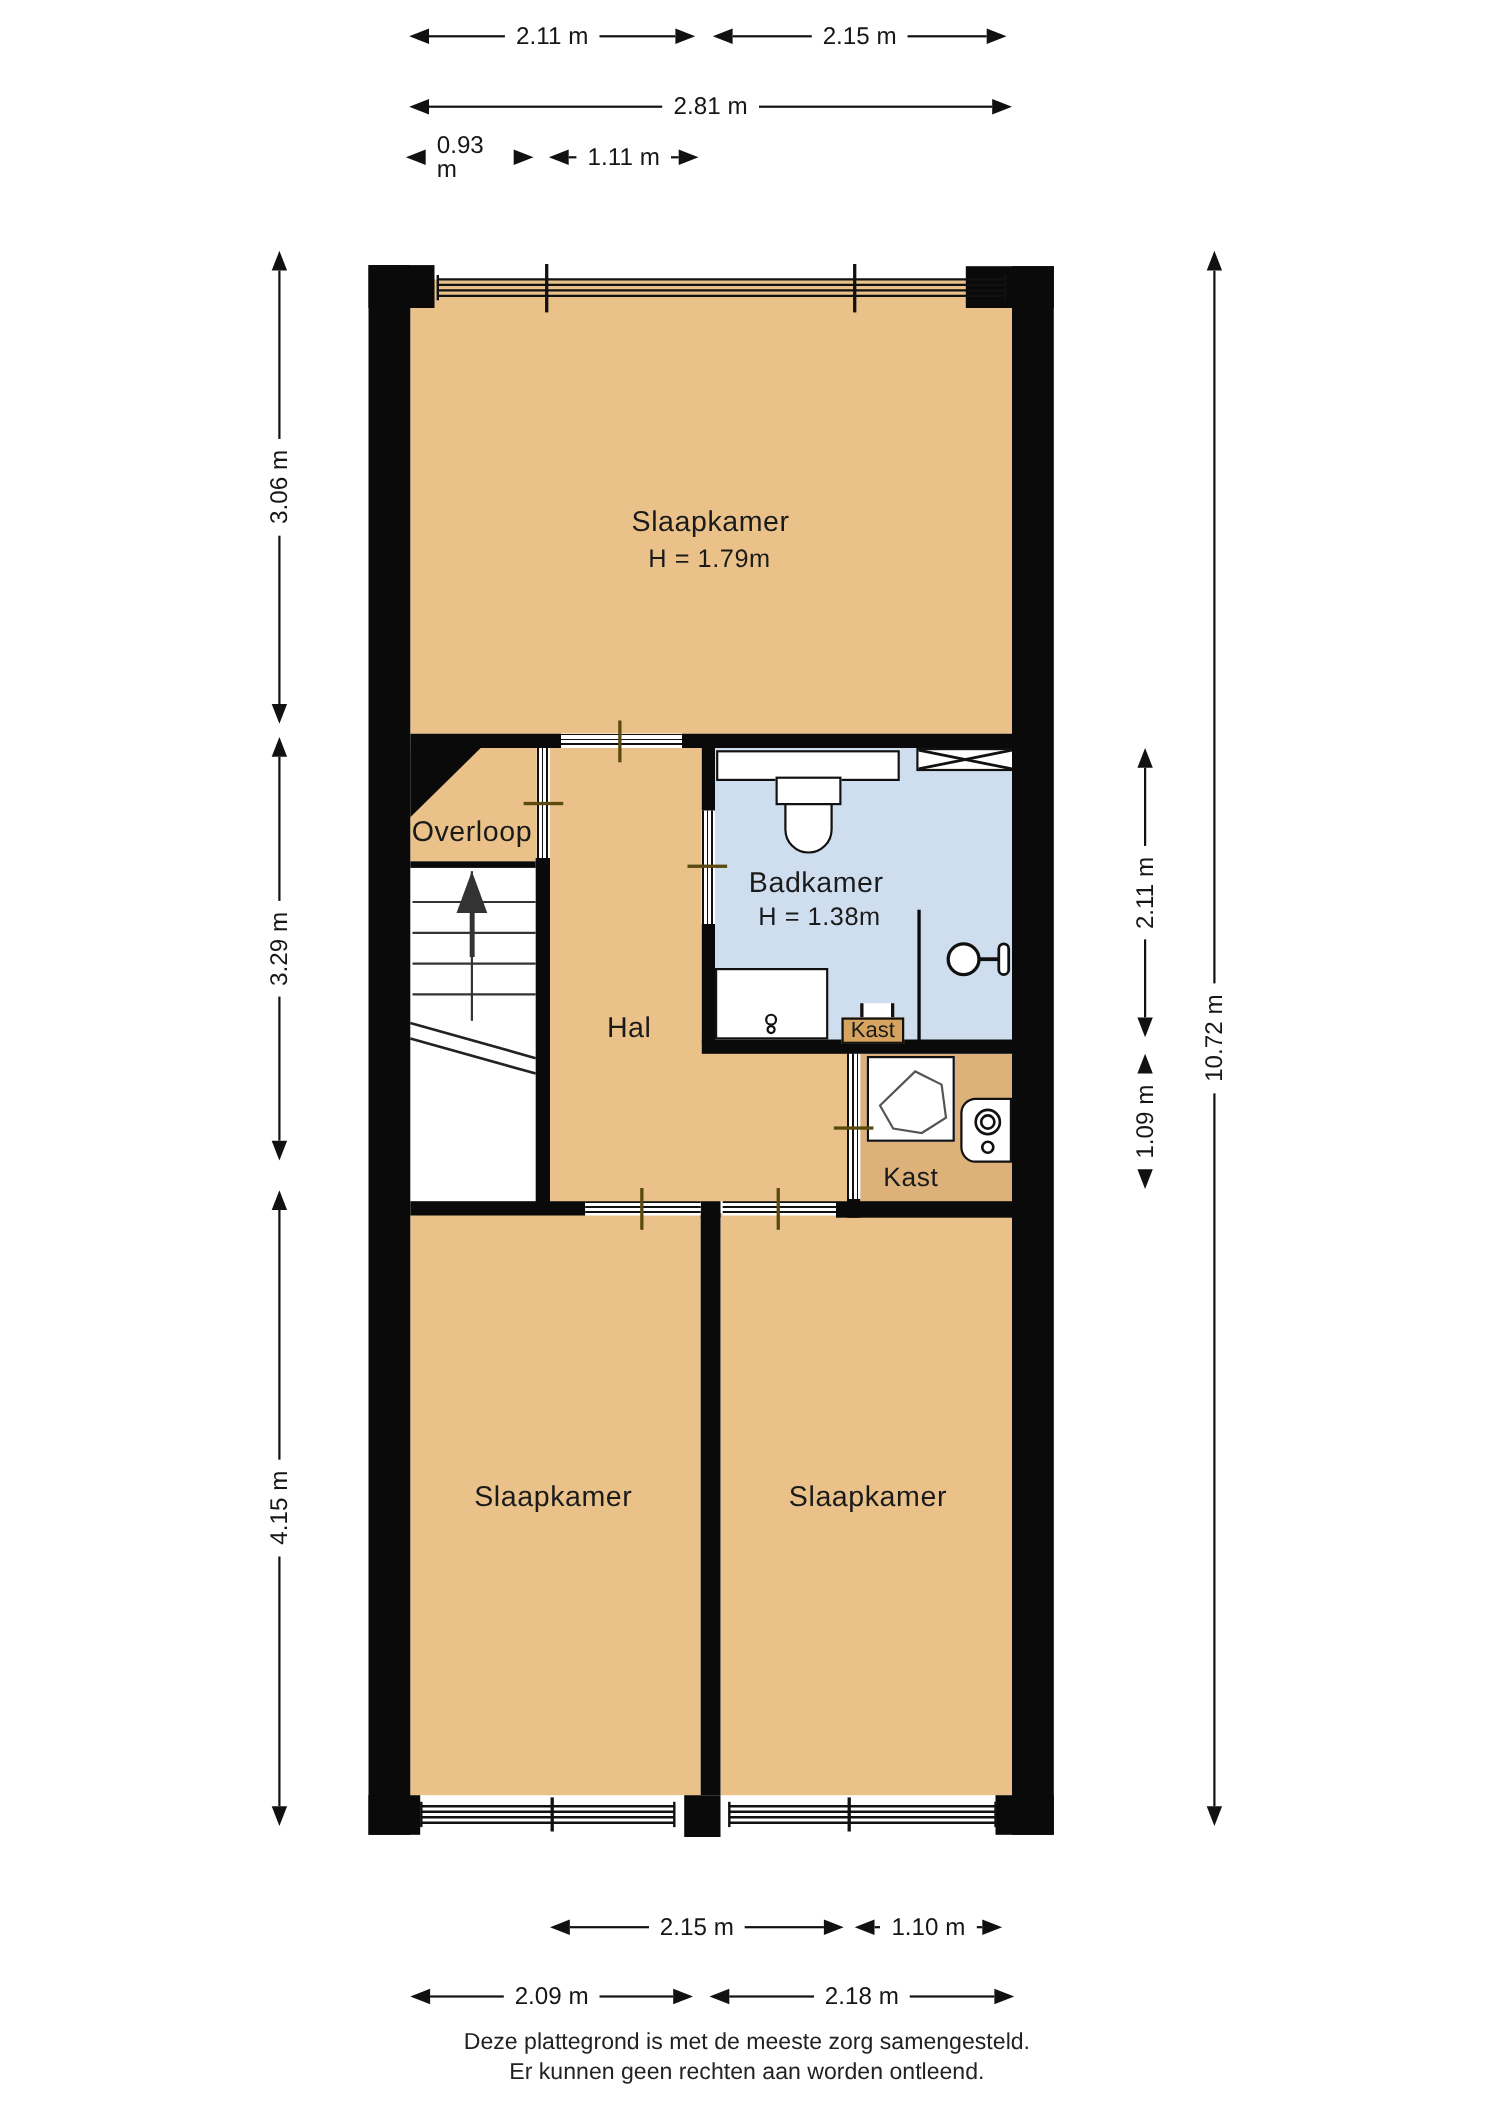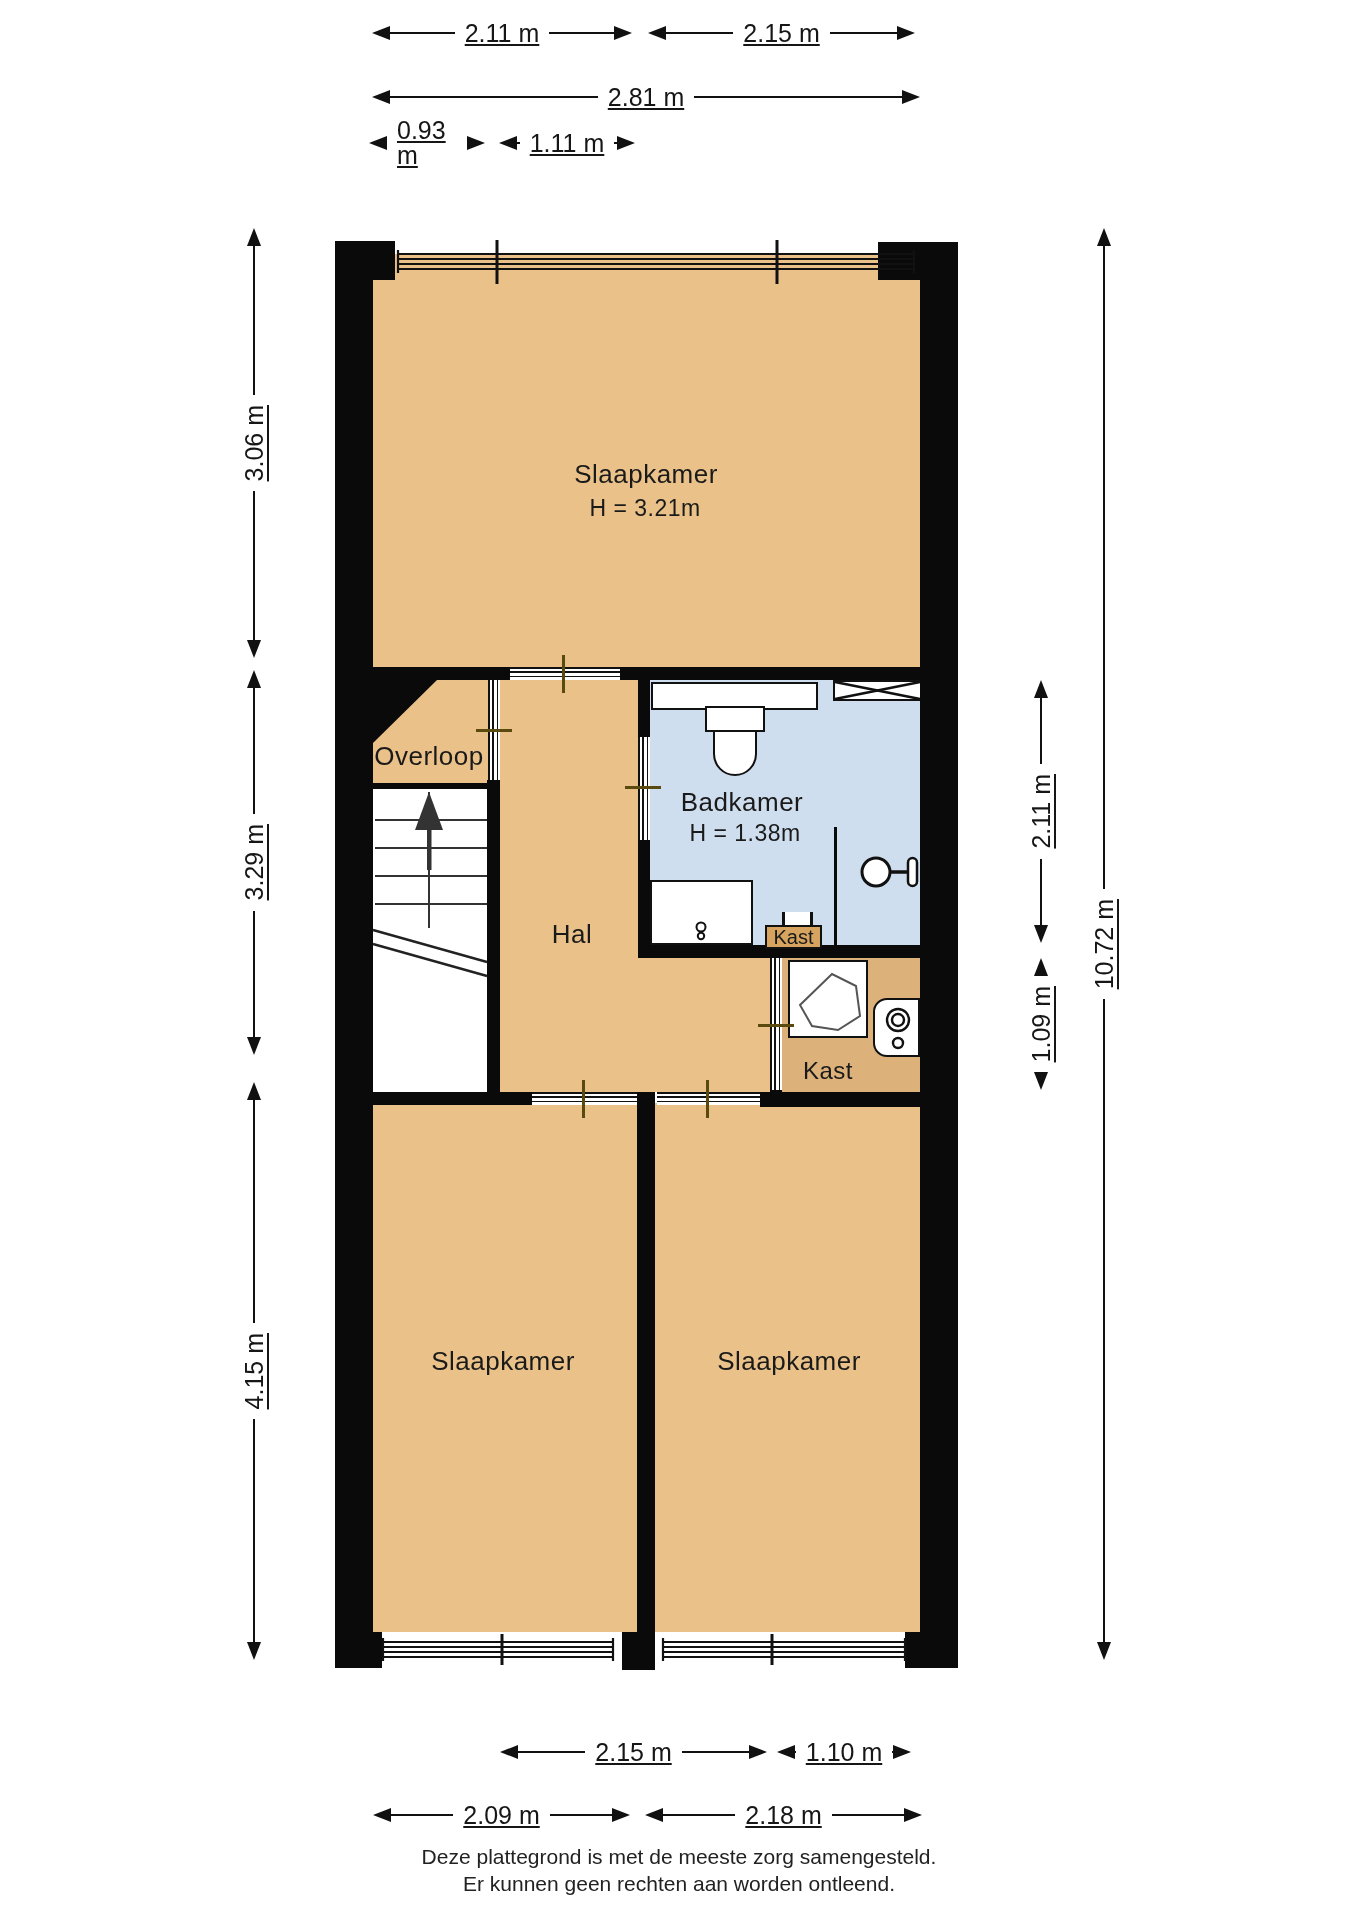--- a/index.html
+++ b/index.html
@@ -27,21 +27,21 @@
   .kast-box{position:absolute;background:var(--closet-label-fill);border:2.5px solid #111;
             box-sizing:border-box;display:flex;align-items:center;justify-content:center;
             font-size:20px;color:#1a1a1a;}
   
   .dim{position:absolute;display:flex;align-items:center;color:#161616;}
   .dim .ln{flex:1;background:var(--line);}
   .dim.h{height:24px;}
   .dim.h .ln{height:2.2px;}
   .dim.v{flex-direction:column;width:24px;}
   .dim.v .ln{width:2.2px;}
-  .dim .lbl{font-size:25px;line-height:1;text-decoration:underline;}
+  .dim .lbl{font-size:22px;line-height:1;}
   .dim.h .lbl{padding:0 10px;}
   .dim.v .lbl{writing-mode:vertical-rl;transform:rotate(180deg);padding:10px 0;}
   .ah{width:0;height:0;flex:none;}
   .ah.l{border-top:7px solid transparent;border-bottom:7px solid transparent;border-right:18px solid #111;}
   .ah.r{border-top:7px solid transparent;border-bottom:7px solid transparent;border-left:18px solid #111;}
   .ah.u{border-left:7px solid transparent;border-right:7px solid transparent;border-bottom:18px solid #111;}
   .ah.d{border-left:7px solid transparent;border-right:7px solid transparent;border-top:18px solid #111;}
   .footer{position:absolute;left:0;width:1358px;text-align:center;font-size:21px;color:#222;}
   svg.overlay{position:absolute;left:0;top:0;pointer-events:none;}
 </style>
@@ -177,21 +177,21 @@
   <polygon points="800,1005 832,974 856,986 860,1016 838,1030 812,1026" fill="none" stroke="#555" stroke-width="2"></polygon>
 
   <g fill="none" stroke="#111" stroke-width="2.4">
     <circle cx="898" cy="1020" r="11"></circle>
     <circle cx="898" cy="1020" r="6"></circle>
     <circle cx="898" cy="1043" r="5"></circle>
   </g>
 </svg>
 
 <div class="label" style="left:646px;top:474px">Slaapkamer</div>
-<div class="label small" style="left:645px;top:508px">H = 3.21m</div>
+<div class="label small" style="left:645px;top:508px">H = 1.79m</div>
 <div class="label" style="left:429px;top:756px">Overloop</div>
 <div class="label" style="left:572px;top:934px">Hal</div>
 <div class="label" style="left:742px;top:802px">Badkamer</div>
 <div class="label small" style="left:745px;top:833px">H = 1.38m</div>
 <div class="label kast-big" style="left:828px;top:1071px">Kast</div>
 <div class="label" style="left:503px;top:1361px">Slaapkamer</div>
 <div class="label" style="left:789px;top:1361px">Slaapkamer</div>
 
 <div class="dim h" style="left:372px;top:21px;width:260px">
   <span class="ah l"></span>

